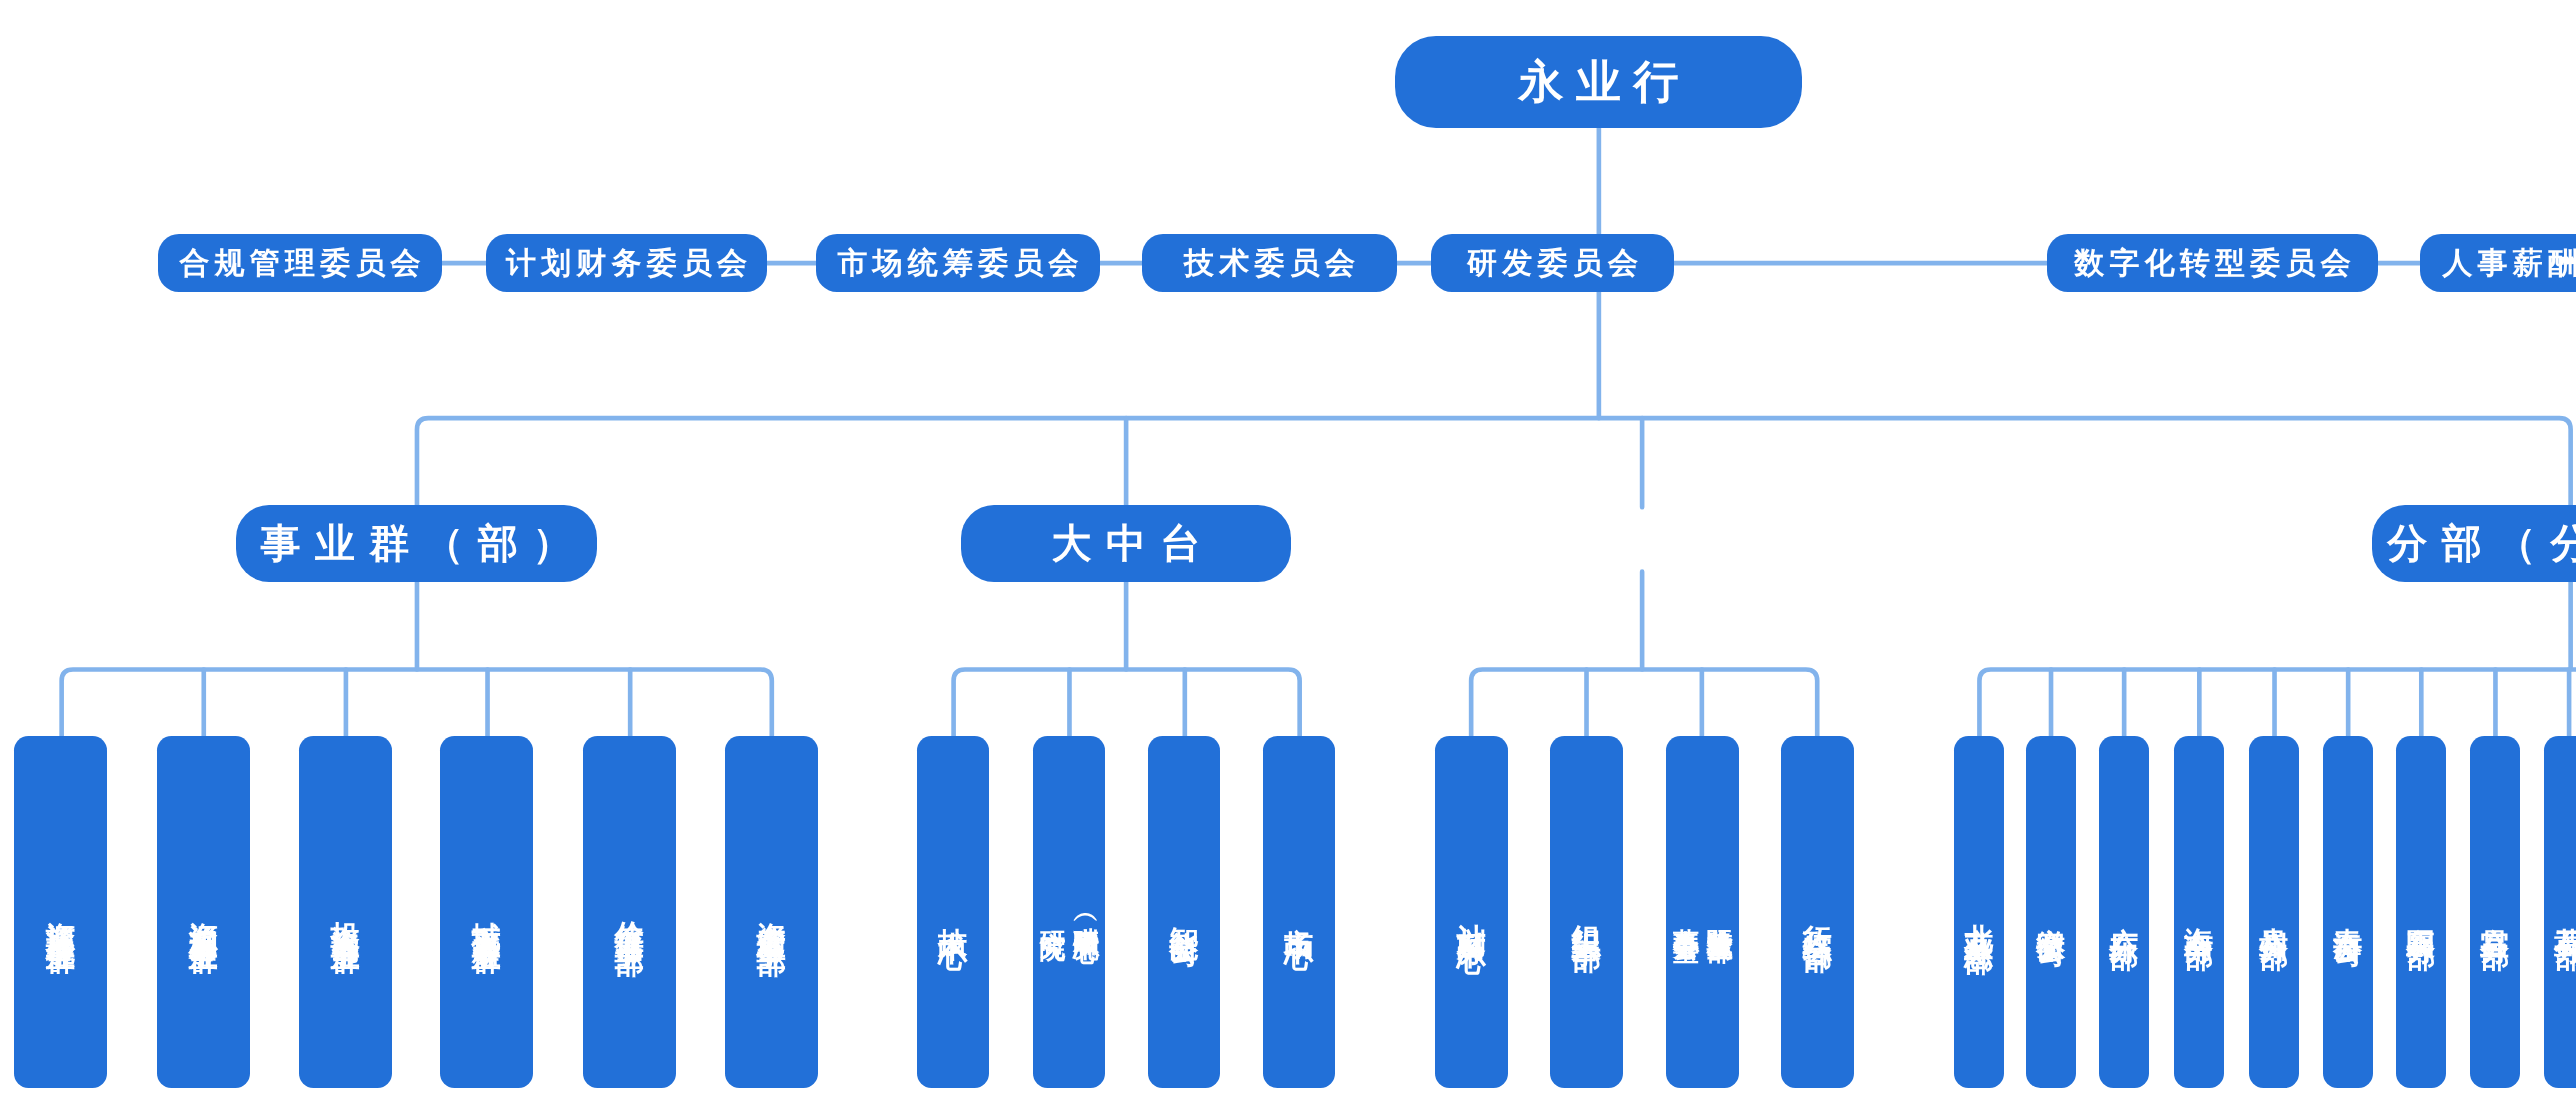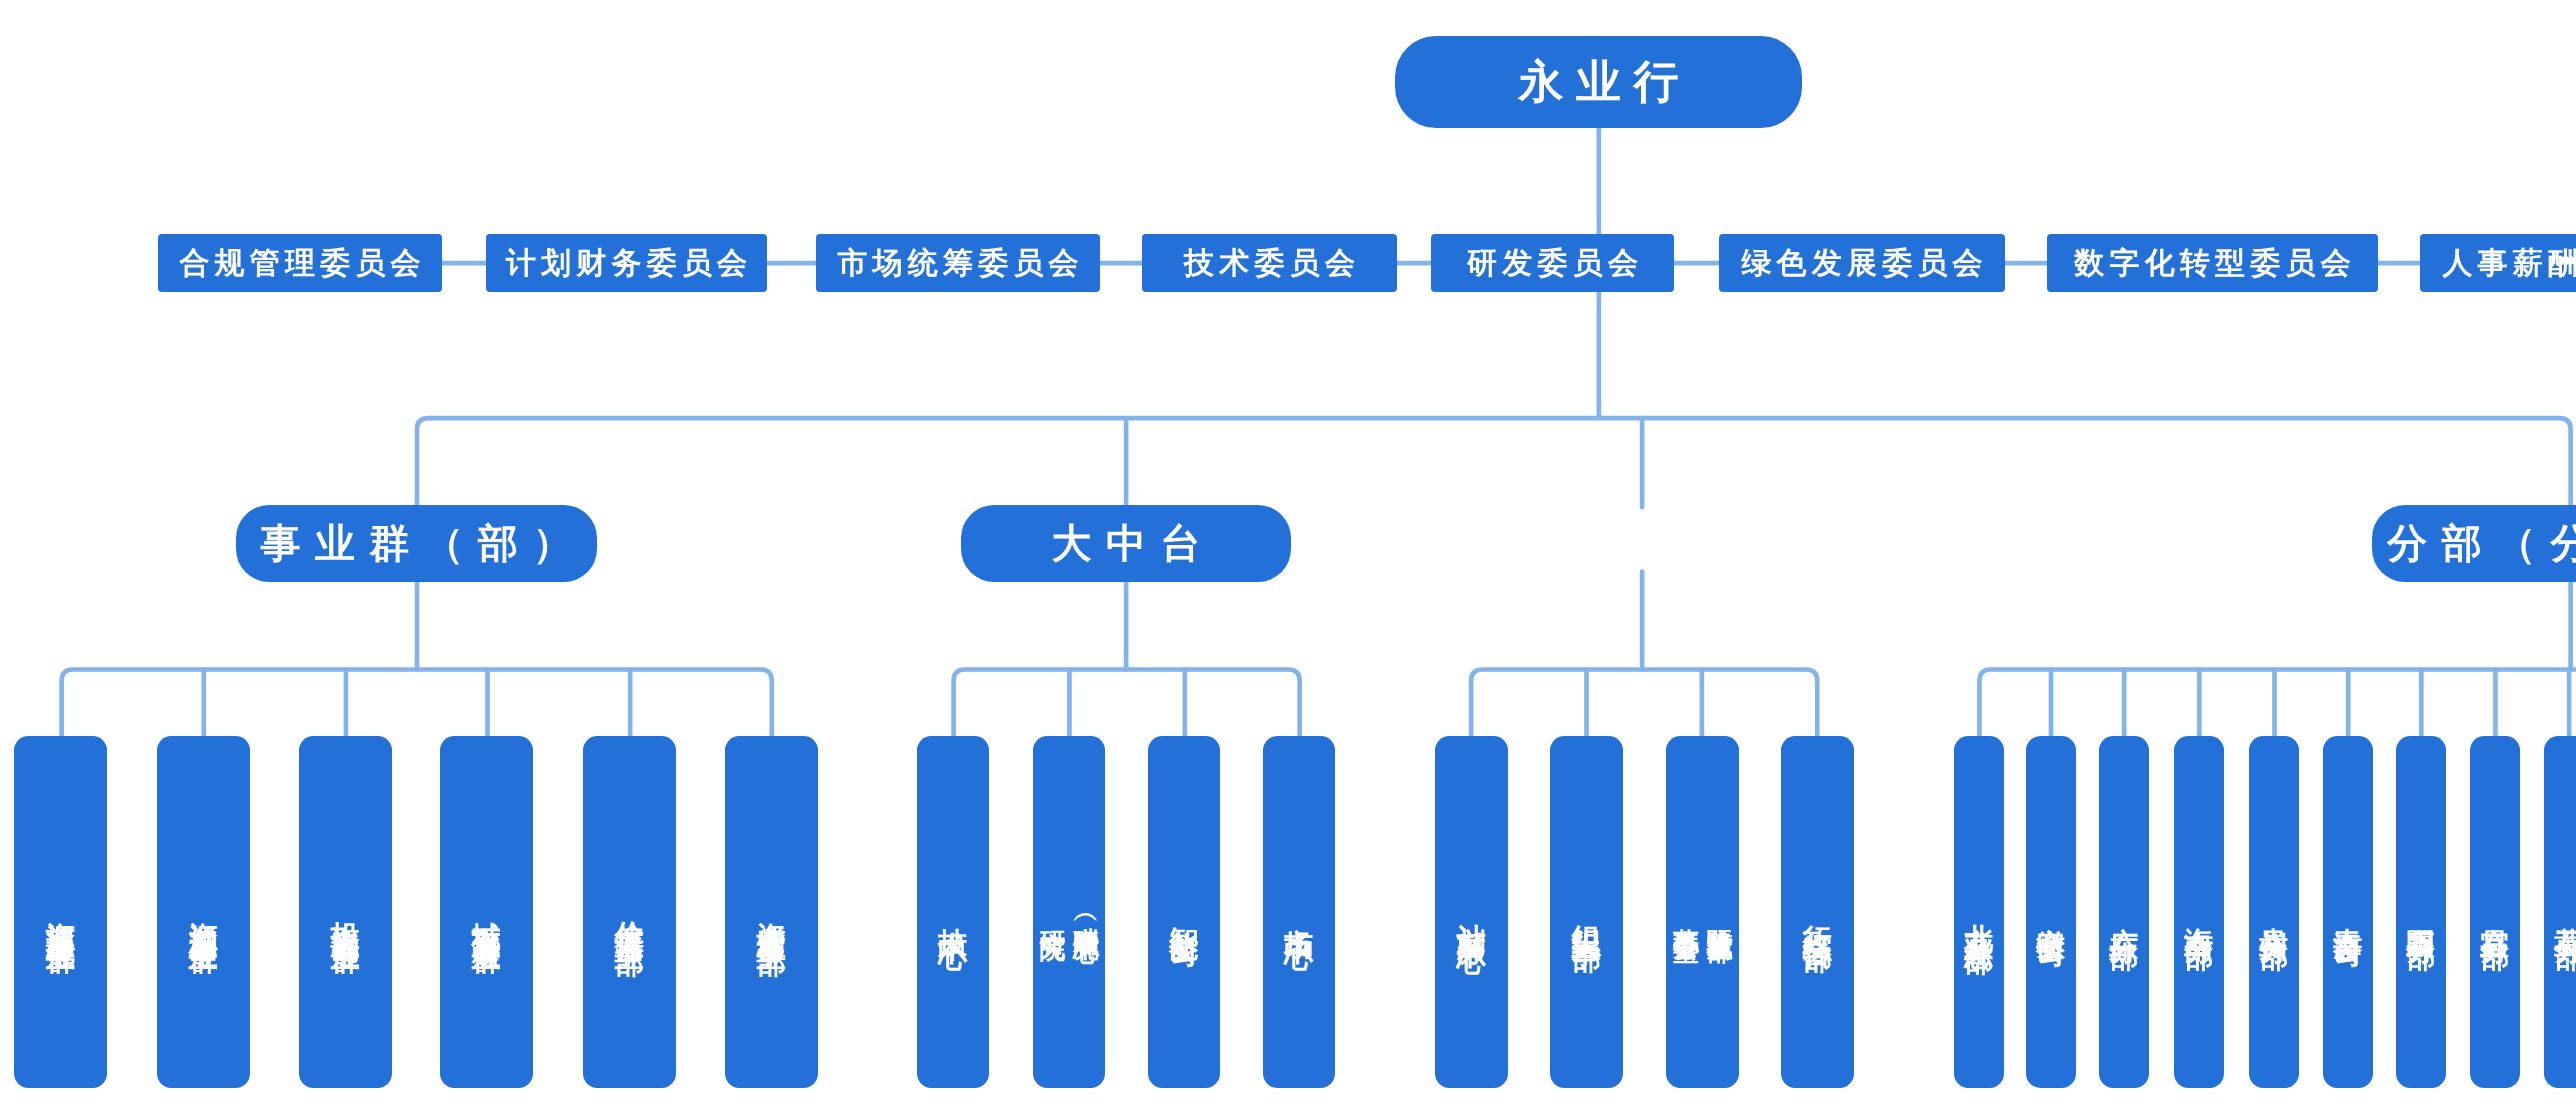--- a/index.html
+++ b/index.html
@@ -13,21 +13,21 @@
     color:var(--text-white,#fff);
     display:flex;align-items:center;justify-content:center;
     font-weight:700;text-align:center;
     box-sizing:border-box;
   }
   .root{
     top:36px;height:92px;border-radius:41px;
     font-size:45px;letter-spacing:12.4px;text-indent:12.4px;
   }
   .committee{
-    top:234px;height:58px;border-radius:4px;
+    top:234px;height:58px;border-radius:21px;
     font-size:30px;letter-spacing:5.2px;text-indent:5.2px;
   }
   .group{
     top:505px;height:77px;border-radius:33px;
     font-size:40px;letter-spacing:14.4px;text-indent:14.4px;
   }
   .leaf{
     top:736px;height:352px;border-radius:14.4px;
     font-size:29px;
   }
@@ -71,21 +71,20 @@
     <path class="wire" d="M3981 1300 V1432 M4123 1300 V1432 M4269 1300 V1432 M4415 1300 V1432 M4558 1300 V1432 M4700 1300 V1432 M4844 1300 V1432 M4987 1300 V1432 M5131 1300 V1432 M5275 1300 V1432 M5421 1300 V1432 M5567 1300 V1432 M5711 1300 V1432 M5856 1300 V1432 M6000 1300 V1432 M4990 1110 V1300"></path>
   </svg>
 
   <div class="node root" style="left:1395px;width:407px">永业行</div>
 
   <div class="node committee" style="left:158px;width:284px">合规管理委员会</div>
   <div class="node committee" style="left:486px;width:281px">计划财务委员会</div>
   <div class="node committee" style="left:816px;width:284px">市场统筹委员会</div>
   <div class="node committee" style="left:1142px;width:255px">技术委员会</div>
   <div class="node committee" style="left:1431px;width:243px">研发委员会</div>
-  <div class="node committee" style="left:1719px;width:286px">绿色发展委员会</div>
   <div class="node committee" style="left:2047px;width:331px">数字化转型委员会</div>
   <div class="node committee" style="left:2420px;width:286px">人事薪酬委员会</div>
 
   <div class="node group" style="left:236px;width:361px">事业群（部）</div>
   <div class="node group" style="left:961px;width:330px">大中台</div>
   <div class="node group" style="left:2372px;width:397px">分部（分公司）</div>
 
   <div class="node leaf leaf-g1" style="left:14.4px">
       <span class="vtext">资源环境事业群</span>
     </div>

